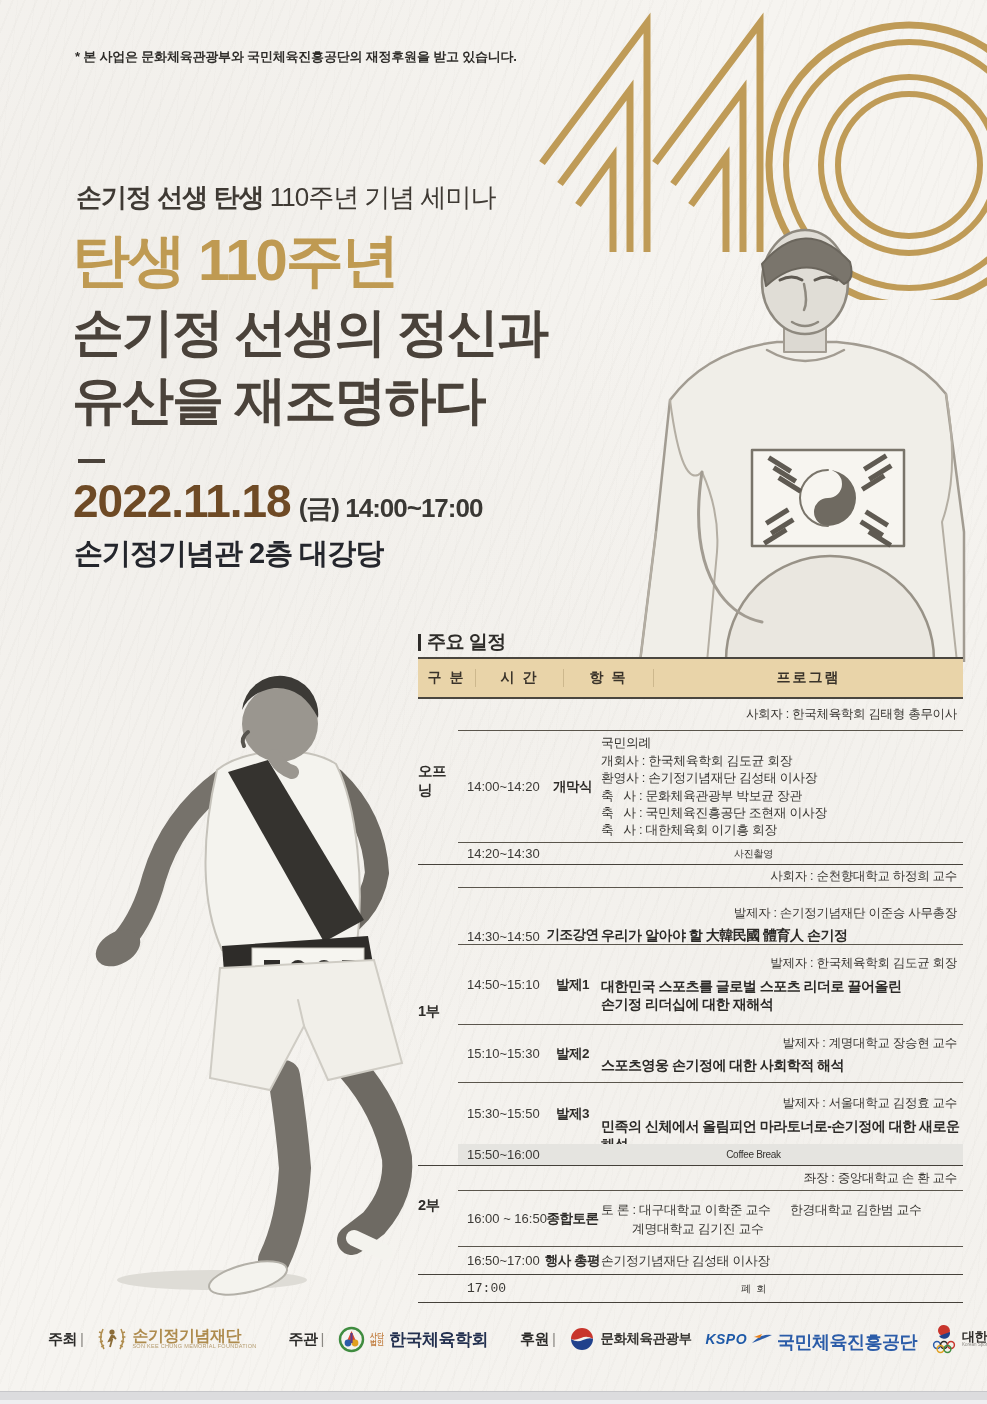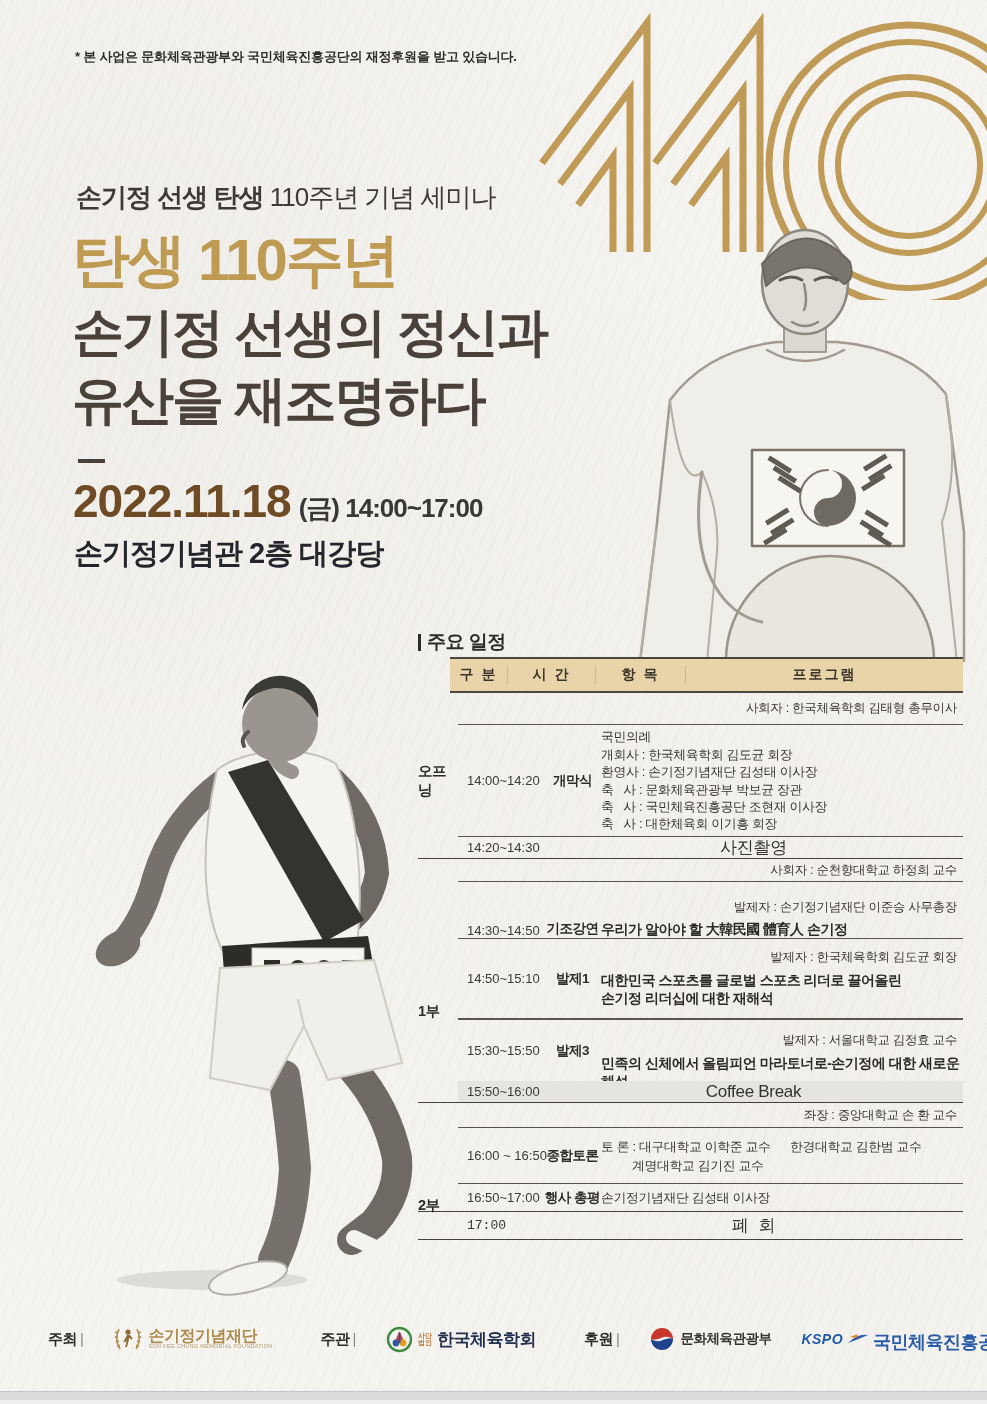--- a/index.html
+++ b/index.html
@@ -34,45 +34,45 @@
   
   .art-110{position:absolute;left:537px;top:0;width:450px;height:300px;}
   .art-statue{position:absolute;left:612px;top:222px;width:375px;height:440px;}
   .art-runner{position:absolute;left:52px;top:648px;width:375px;height:655px;}
 
   
   .sched{position:absolute;left:418px;top:630px;width:545px;}
   .sec-title{display:flex;align-items:center;height:24px;margin-bottom:3px;}
   .sec-bar{width:3px;height:17px;background:#2e2c29;margin-right:6px;}
   .sec-text{font-size:19px;font-weight:800;color:#2e2c29;letter-spacing:-0.5px;}
-  .thead{display:flex;height:36px;align-items:center;background:#e9d4a9;border-top:2px solid #4a463f;border-bottom:2px solid #4a463f;margin-left:32px;}
+  .thead{display:flex;height:42px;align-items:center;background:#e9d4a9;border-top:2px solid #4a463f;border-bottom:2px solid #4a463f;}
   .thead .h{font-size:14px;font-weight:800;color:#3a332a;text-align:center;letter-spacing:2px;}
   .h-group{width:58px;border-right:1px solid #cdb88d;}
   .h-time{width:88px;border-right:1px solid #cdb88d;}
   .h-item{width:90px;border-right:1px solid #cdb88d;}
   .h-prog{flex:1;}
   .row{display:flex;position:relative;}
   .c-group{width:40px;flex:none;}
   .c-time{width:86px;flex:none;font-size:13px;color:#3c3a36;padding-left:9px;display:flex;align-items:center;white-space:pre;}
   .c-item{width:57px;flex:none;display:flex;align-items:center;justify-content:center;font-size:13.5px;font-weight:800;color:#2e2c29;letter-spacing:-0.5px;white-space:nowrap;}
   .c-prog{flex:1;min-width:0;}
   .divider{border-top:1px solid #5a554c;}
   .divider.part{margin-left:40px;}
   .divider.full{border-top:1.6px solid #45413a;}
   .r-right{display:flex;align-items:center;justify-content:flex-end;padding-right:6px;font-size:12.5px;color:#3a3733;letter-spacing:-0.3px;}
   .prog-lines{display:flex;flex-direction:column;justify-content:center;height:100%;}
   .prog-line{font-size:12.8px;line-height:17.4px;color:#35332f;letter-spacing:-0.3px;white-space:pre-wrap;}
   .presenter{text-align:right;font-size:12.5px;color:#3a3733;padding-right:6px;letter-spacing:-0.3px;}
   .bold-title{font-size:14px;font-weight:800;color:#2b2926;letter-spacing:-0.5px;line-height:18px;white-space:pre-wrap;}
-  .center-label{display:flex;align-items:center;justify-content:center;font-size:17px;color:#35332f;letter-spacing:-0.3px;}
+  .center-label{display:flex;align-items:center;justify-content:center;font-size:10px;color:#35332f;letter-spacing:-0.3px;}
   .coffee-bg{background:#e5e4e0;}
   .grp-label{position:absolute;left:0;width:40px;text-align:left;font-size:14.5px;font-weight:800;color:#2e2c29;letter-spacing:-0.5px;}
 
   
-  .footer{position:absolute;left:0;top:1316px;width:987px;height:46px;display:flex;align-items:center;padding-left:48px;gap:30px;white-space:nowrap;}
+  .footer{position:absolute;left:0;top:1316px;width:987px;height:46px;display:flex;align-items:center;padding-left:48px;gap:14px;white-space:nowrap;}
   .f-label{font-size:15px;font-weight:800;color:#2b2a28;letter-spacing:-0.5px;}
   .f-sep{color:#8b8883;font-weight:400;margin-left:3px;}
   .f-item{display:flex;align-items:center;gap:5px;}
   .host-name{font-size:16px;font-weight:800;color:#ae8b4d;letter-spacing:-0.5px;line-height:14px;}
   .host-cap{font-size:5.5px;color:#b49a6d;letter-spacing:0.3px;}
   .badge-stack{display:flex;flex-direction:column;font-size:7px;line-height:7px;color:#c07a3a;font-weight:700;}
   .org-name{font-size:17px;font-weight:800;color:#23304f;letter-spacing:-0.5px;}
   .gov-name{font-size:13.5px;font-weight:700;color:#35332f;letter-spacing:-0.5px;}
   .kspo-txt{font-size:14px;font-weight:800;font-style:italic;color:#1f5aa8;letter-spacing:0.5px;}
   .kspo-name{font-size:18px;font-weight:700;color:#2b5ca8;letter-spacing:-0.5px;margin-top:6px;}
@@ -238,20 +238,29 @@
       <div class="c-time">14:50~15:10</div>
       <div class="c-item">발제1</div>
       <div class="c-prog" style="padding-top:10px;">
         <div class="presenter">발제자 : 한국체육학회 김도균 회장</div>
         <div class="bold-title" style="margin-top:5px;">대한민국 스포츠를 글로벌 스포츠 리더로 끌어올린</div>
         <div class="bold-title">손기정 리더십에 대한 재해석</div>
       </div>
     </div>
     <div class="divider part"></div>
 
+    <div class="row" style="height:57px;">
+      <div class="c-group"></div>
+      <div class="c-time">15:10~15:30</div>
+      <div class="c-item">발제2</div>
+      <div class="c-prog" style="padding-top:10px;">
+        <div class="presenter">발제자 : 계명대학교 장승현 교수</div>
+        <div class="bold-title" style="margin-top:4px;">스포츠영웅 손기정에 대한 사회학적 해석</div>
+      </div>
+    </div>
     <div class="divider part"></div>
 
     <div class="row" style="height:61px;">
       <div class="c-group"></div>
       <div class="c-time">15:30~15:50</div>
       <div class="c-item">발제3</div>
       <div class="c-prog" style="padding-top:12px;">
         <div class="presenter">발제자 : 서울대학교 김정효 교수</div>
         <div class="bold-title" style="margin-top:5px;">민족의 신체에서 올림피언 마라토너로-손기정에 대한 새로운 해석</div>
       </div>

